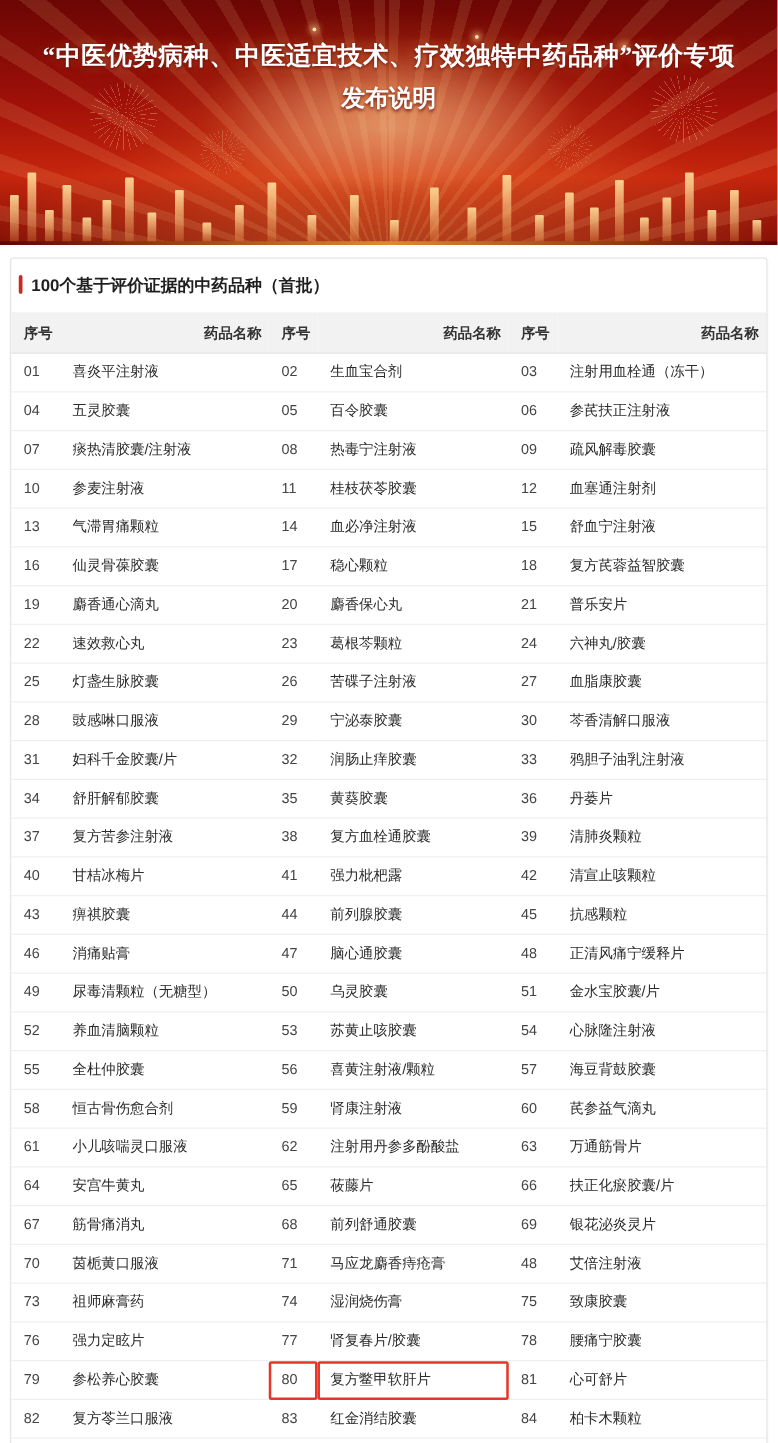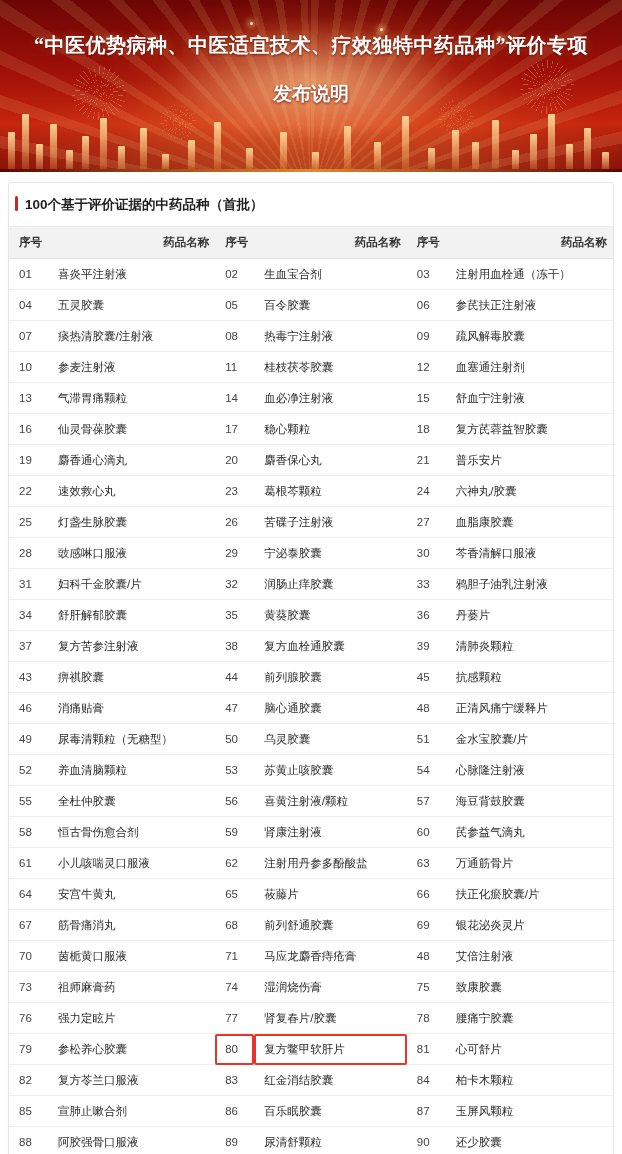--- a/index.html
+++ b/index.html
@@ -7,21 +7,21 @@
     margin: 0; padding: 0;
     background: #ffffff;
     font-family: "Liberation Sans", "DejaVu Sans", sans-serif;
   }
   body { width: 622px; }
 
   
   .banner {
     position: relative;
     width: 622px;
-    height: 172px;
+    height: 196px;
     overflow: hidden;
     background: #8c0c07;
     background-image:
       radial-gradient(ellipse 220px 90px at 50% 46%, rgba(255,190,120,0.45) 0%, rgba(180,20,10,0.0) 70%),
       radial-gradient(ellipse 500px 200px at 50% 120%, rgba(255,140,60,0.55) 0%, rgba(140,12,7,0) 72%),
       linear-gradient(180deg, #6b0604 0%, #a01008 42%, #c6260d 72%, #7d0a05 100%);
   }
   .banner .rays {
     position: absolute; inset: 0;
     background:
@@ -60,21 +60,21 @@
     color: #ffffff;
     font-family: "Liberation Serif", "DejaVu Serif", serif;
     font-weight: bold;
     text-shadow: 0 1px 3px rgba(90,0,0,.85), 0 0 10px rgba(255,180,90,.35);
     padding: 0 14px;
   }
   .banner-title {
     font-size: 20px; line-height: 30px; letter-spacing: .5px;
   }
   .banner-sub {
-    font-size: 19px; line-height: 28px; margin-top: 20px;
+    font-size: 19px; line-height: 28px; margin-top: 6px;
   }
   .banner-bottom-line {
     position: absolute; left:0; right:0; bottom:0; height:3px;
     background: linear-gradient(90deg,#5d0502,#e0892f,#5d0502);
   }
 
   
   .card {
     margin: 10px 8px 0 8px;
     width: 606px;
@@ -302,20 +302,28 @@
         </tr>
         <tr>
           <td class="col-idx">37</td>
           <td class="col-name">复方苦参注射液</td>
           <td class="col-idx">38</td>
           <td class="col-name">复方血栓通胶囊</td>
           <td class="col-idx">39</td>
           <td class="col-name">清肺炎颗粒</td>
         </tr>
         <tr>
+          <td class="col-idx">40</td>
+          <td class="col-name">甘桔冰梅片</td>
+          <td class="col-idx">41</td>
+          <td class="col-name">强力枇杷露</td>
+          <td class="col-idx">42</td>
+          <td class="col-name">清宣止咳颗粒</td>
+        </tr>
+        <tr>
           <td class="col-idx">43</td>
           <td class="col-name">痹祺胶囊</td>
           <td class="col-idx">44</td>
           <td class="col-name">前列腺胶囊</td>
           <td class="col-idx">45</td>
           <td class="col-name">抗感颗粒</td>
         </tr>
         <tr>
           <td class="col-idx">46</td>
           <td class="col-name">消痛贴膏</td>

